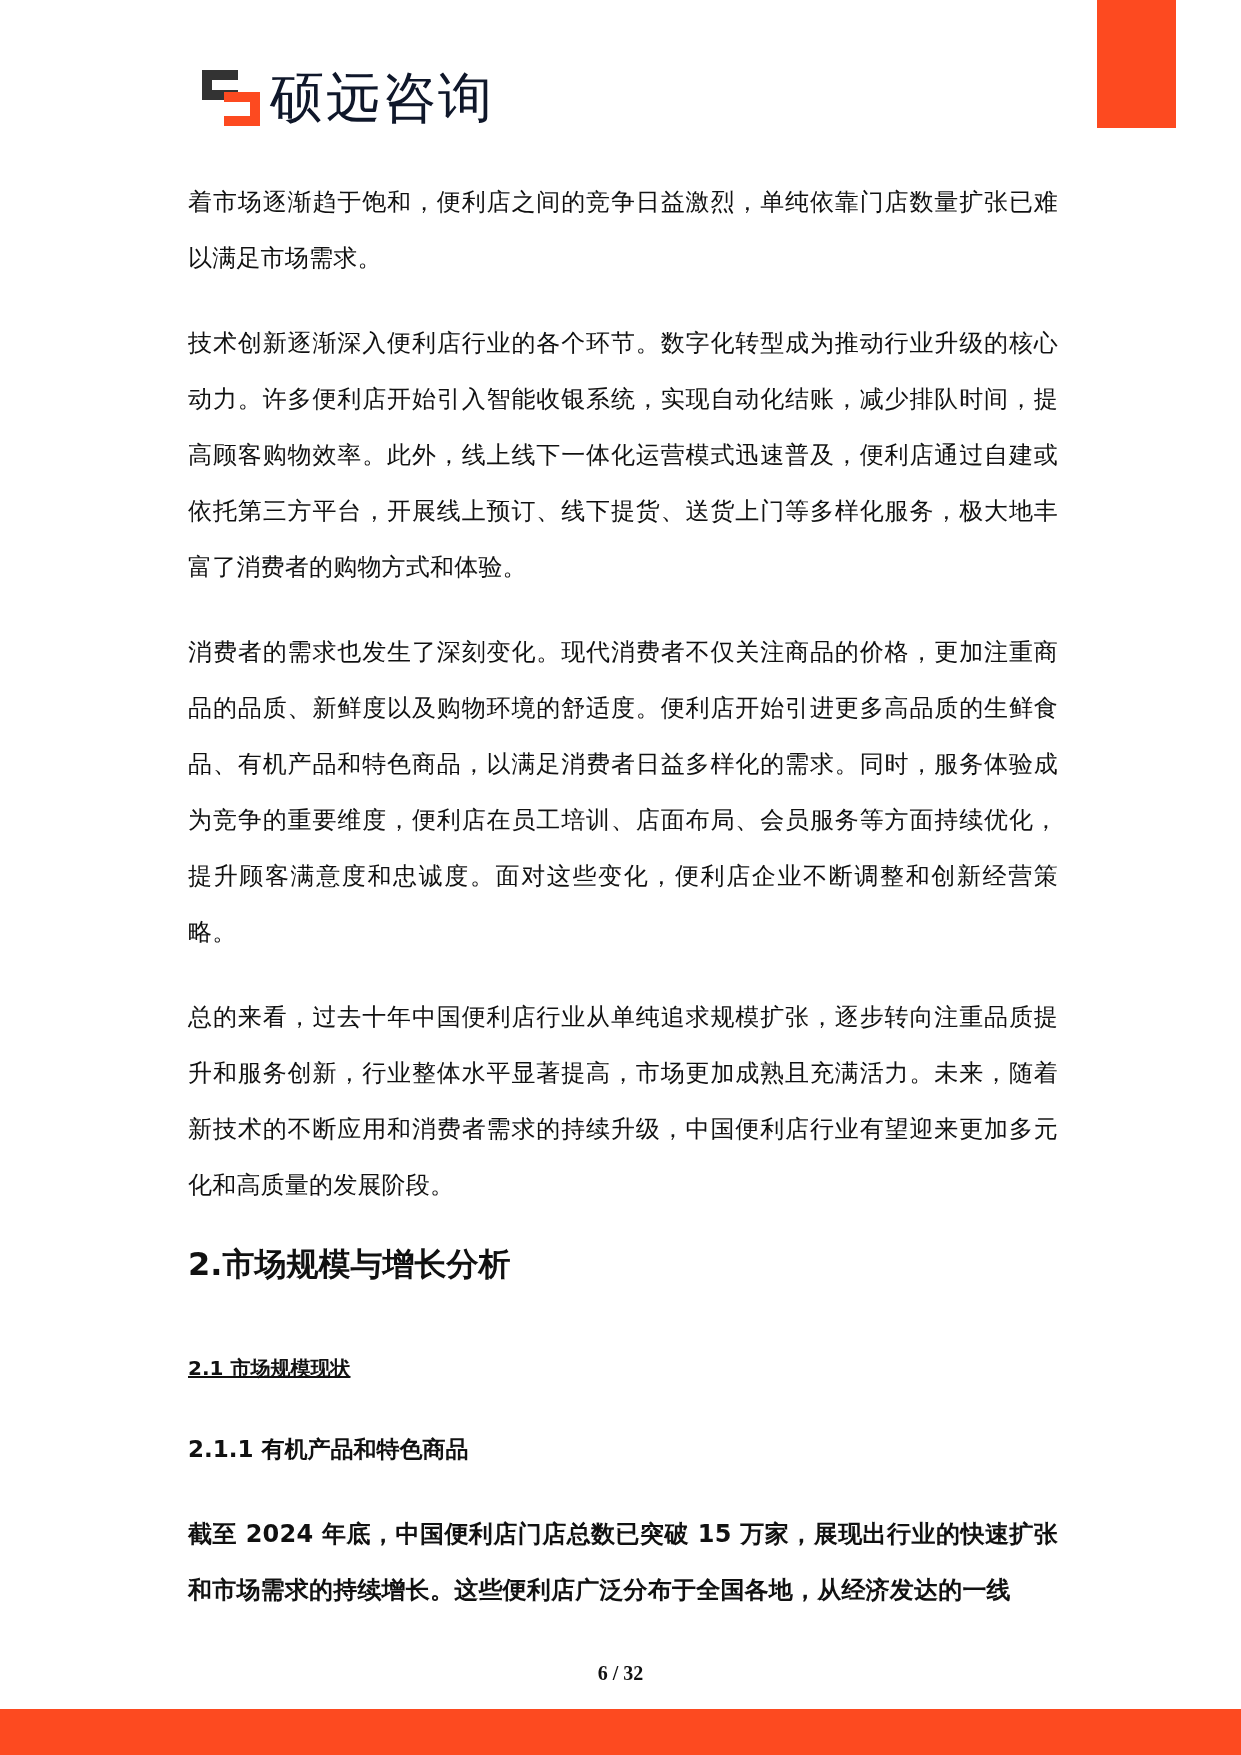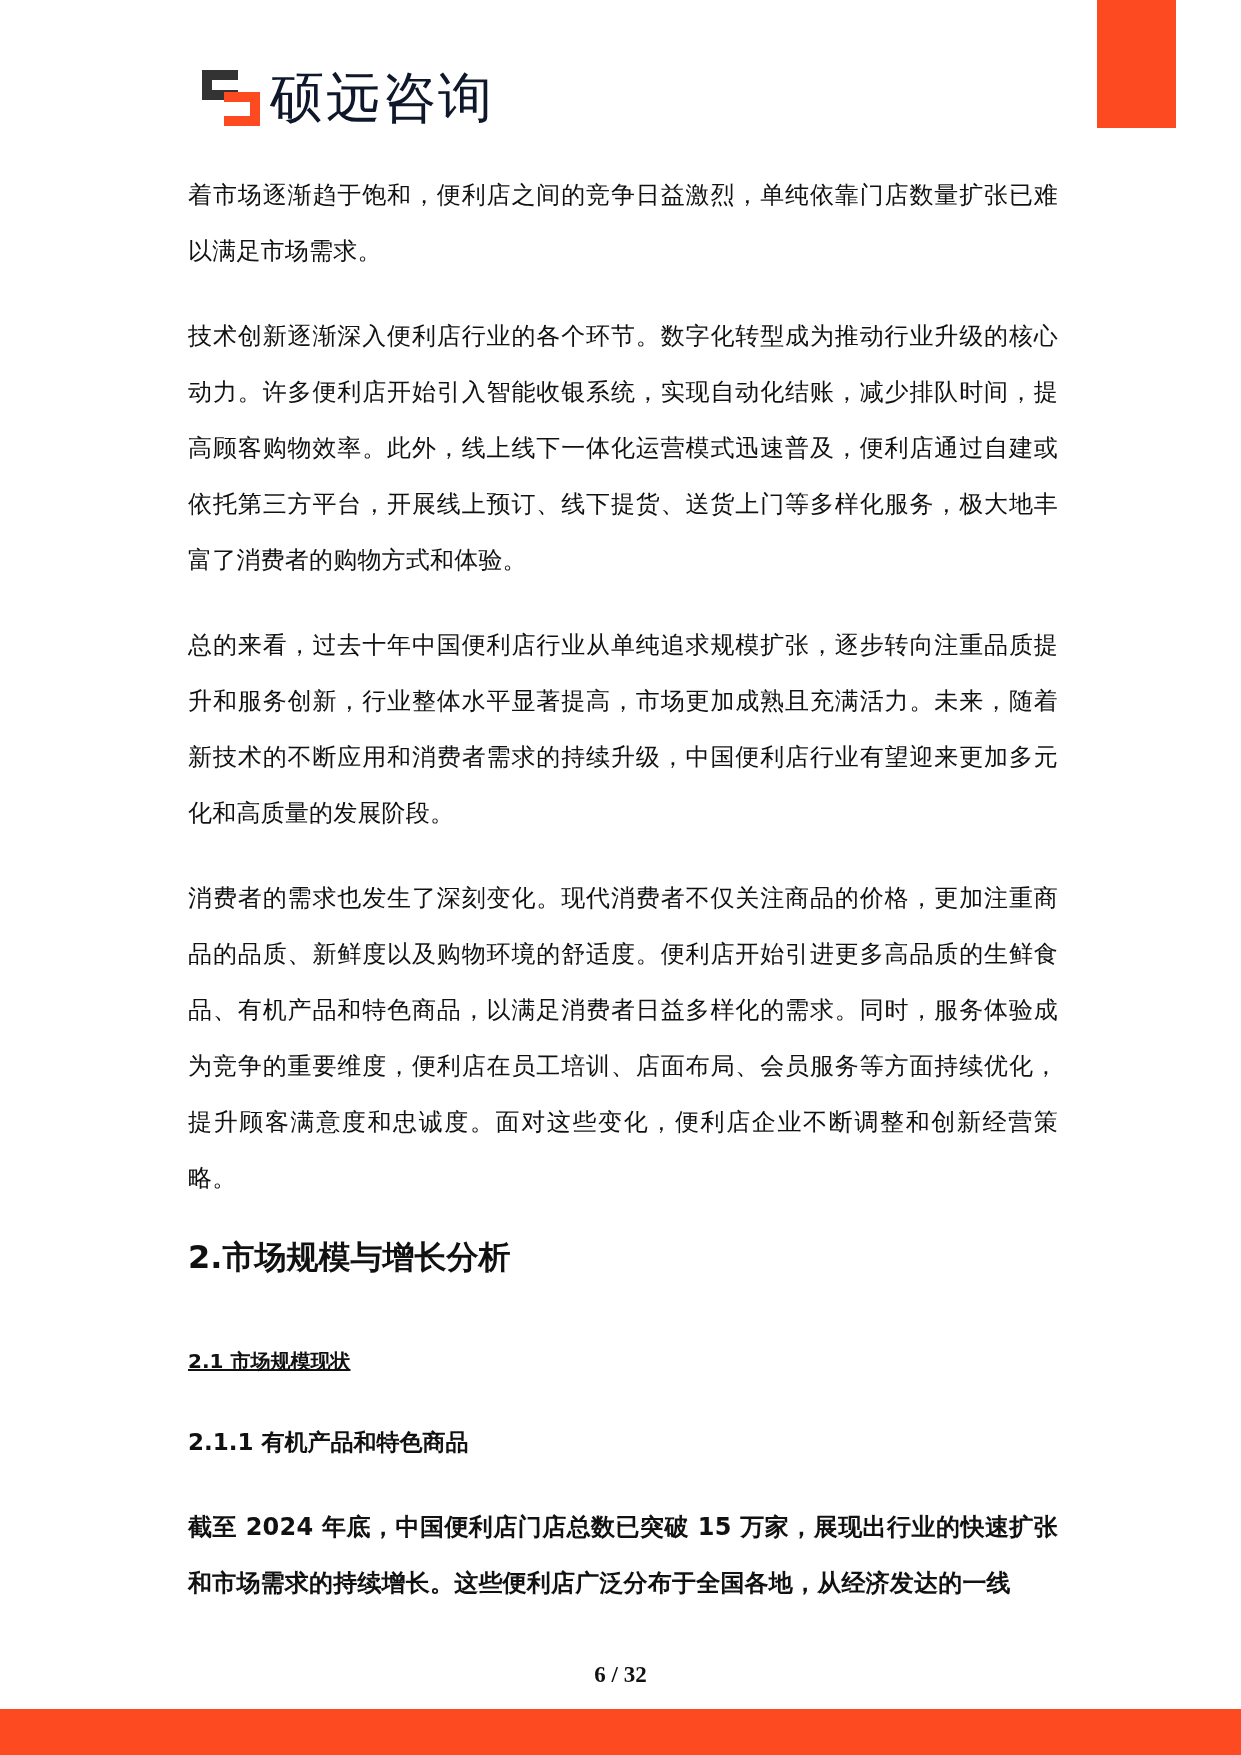--- a/index.html
+++ b/index.html
@@ -19,60 +19,60 @@
   .logo {
     position: absolute; left: 202px; top: 70px; height: 56px;
     display: flex; align-items: center;
   }
   .logo-mark { width: 58px; height: 56px; margin-right: 10px; }
   .logo-text {
     font-size: 54px; color: #0f172a; letter-spacing: 2px; line-height: 56px;
     font-family: "DejaVu Sans", sans-serif;
   }
   .content {
-    position: absolute; left: 188px; top: 167px; width: 870px;
+    position: absolute; left: 188px; top: 174px; width: 870px;
   }
   .para {
     font-size: 24px; line-height: 56px; margin: 0 0 29px 0;
     text-align: justify; letter-spacing: 0.2px;
   }
   .h1 {
     font-size: 32px; font-weight: bold; margin: 12px 0 0 0; line-height: 44px;
     font-family: "DejaVu Sans", sans-serif;
   }
   .h2 {
     font-size: 20px; font-weight: bold; margin: 64px 0 0 0; line-height: 36px; text-decoration: underline;
   }
   .h3 {
     font-size: 23px; font-weight: bold; margin: 48px 0 0 0; line-height: 30px;
   }
   .para.after-h3 { margin-top: 42px; font-weight: bold; }
   .page-num {
     position: absolute; left: 0; width: 1241px; top: 1662px; text-align: center;
-    font-family: "Liberation Serif", serif; font-weight: bold; font-size: 23px;
+    font-family: "Liberation Serif", serif; font-weight: bold; font-size: 20px;
   }
 </style>
 </head>
 <body>
 
 <div class="corner-block"></div>
 
 <div class="logo">
   <svg class="logo-mark" viewBox="0 0 58 56">
     <path d="M0 0 H36 V10 H10 V20 H36 V30 H0 Z" fill="#333333"></path>
     <path d="M22 22 H58 V56 H22 V46 H48 V32 H22 Z" fill="#fd4a20"></path>
   </svg>
   <span class="logo-text">硕远咨询</span>
 </div>
 
 <div class="content">
   <p class="para">着市场逐渐趋于饱和，便利店之间的竞争日益激烈，单纯依靠门店数量扩张已难以满足市场需求。</p>
   <p class="para">技术创新逐渐深入便利店行业的各个环节。数字化转型成为推动行业升级的核心动力。许多便利店开始引入智能收银系统，实现自动化结账，减少排队时间，提高顾客购物效率。此外，线上线下一体化运营模式迅速普及，便利店通过自建或依托第三方平台，开展线上预订、线下提货、送货上门等多样化服务，极大地丰富了消费者的购物方式和体验。</p>
+  <p class="para">消费者的需求也发生了深刻变化。现代消费者不仅关注商品的价格，更加注重商品的品质、新鲜度以及购物环境的舒适度。便利店开始引进更多高品质的生鲜食品、有机产品和特色商品，以满足消费者日益多样化的需求。同时，服务体验成为竞争的重要维度，便利店在员工培训、店面布局、会员服务等方面持续优化，提升顾客满意度和忠诚度。面对这些变化，便利店企业不断调整和创新经营策略。</p>
   <p class="para">总的来看，过去十年中国便利店行业从单纯追求规模扩张，逐步转向注重品质提升和服务创新，行业整体水平显著提高，市场更加成熟且充满活力。未来，随着新技术的不断应用和消费者需求的持续升级，中国便利店行业有望迎来更加多元化和高质量的发展阶段。</p>
-  <p class="para">消费者的需求也发生了深刻变化。现代消费者不仅关注商品的价格，更加注重商品的品质、新鲜度以及购物环境的舒适度。便利店开始引进更多高品质的生鲜食品、有机产品和特色商品，以满足消费者日益多样化的需求。同时，服务体验成为竞争的重要维度，便利店在员工培训、店面布局、会员服务等方面持续优化，提升顾客满意度和忠诚度。面对这些变化，便利店企业不断调整和创新经营策略。</p>
 
   <h1 class="h1">2.市场规模与增长分析</h1>
   <h2 class="h2">2.1 市场规模现状</h2>
   <h3 class="h3">2.1.1 有机产品和特色商品</h3>
 
   <p class="para after-h3">截至 2024 年底，中国便利店门店总数已突破 15 万家，展现出行业的快速扩张和市场需求的持续增长。这些便利店广泛分布于全国各地，从经济发达的一线</p>
 </div>
 
 <div class="page-num">6 / 32</div>
 

